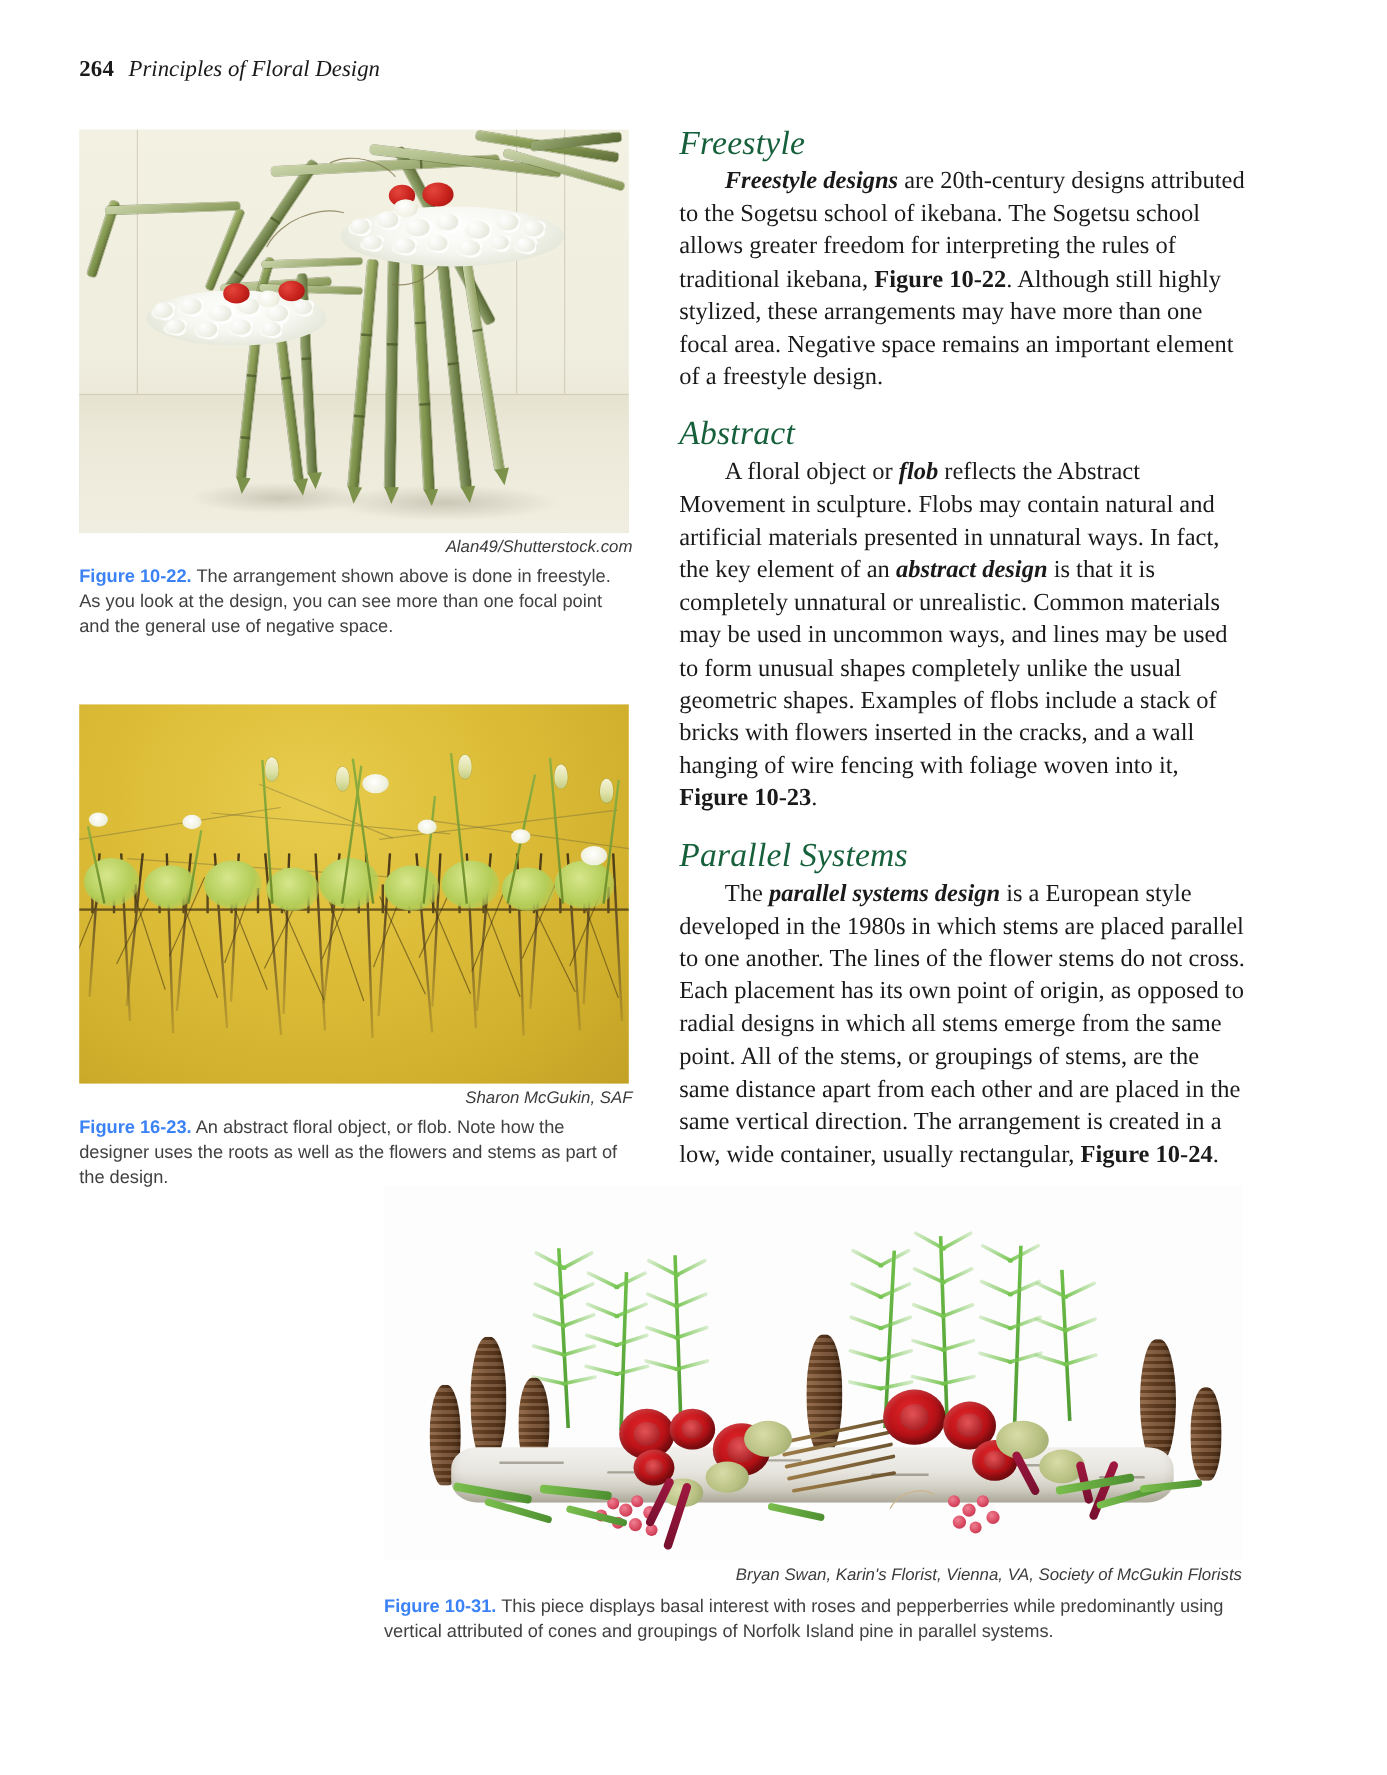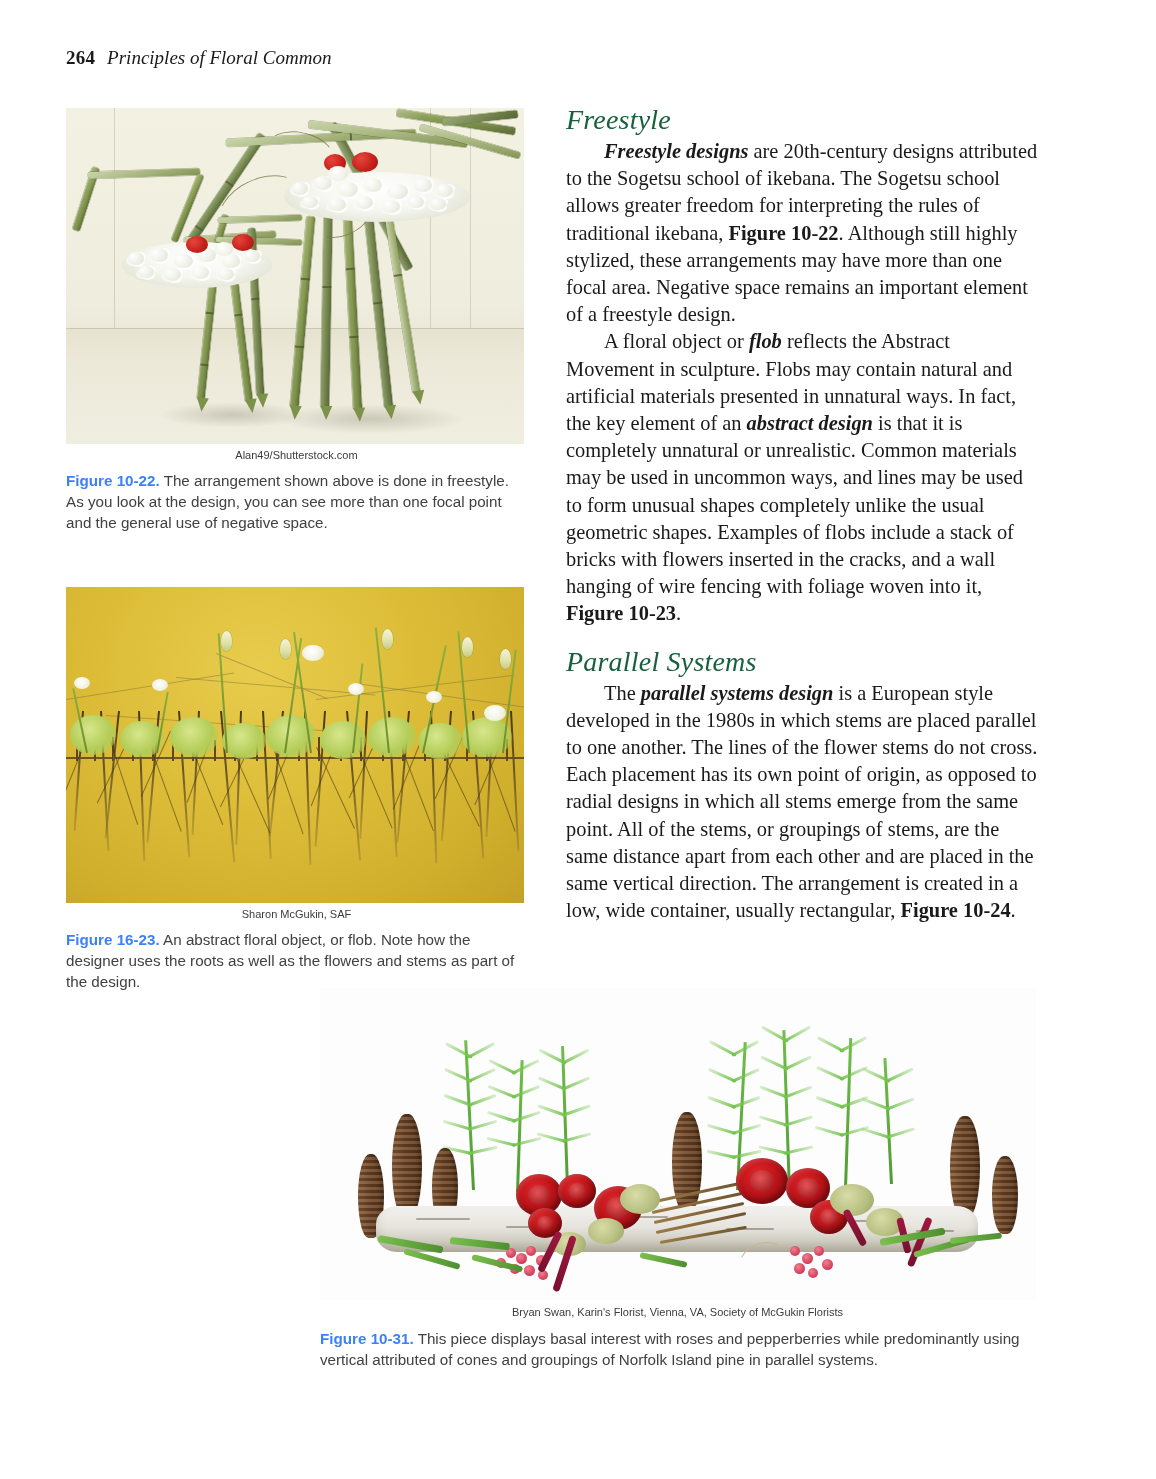--- a/index.html
+++ b/index.html
@@ -47,27 +47,28 @@
   .figure-block { position: relative; }
 
   .figure-image {
     width: 458px;
     position: relative;
     overflow: hidden;
     display: block;
   }
 
   .credit {
-    text-align: center;
+    text-align: right;
     font-family: "Liberation Sans", sans-serif;
-    font-size: 11px;
+    font-size: 14px;
     line-height: 14px;
     color: #3b3b3b;
     margin-top: 4px;
     padding-right: 1px;
+    font-style: italic;
   }
 
   .fig-caption {
     font-family: "Liberation Sans", sans-serif;
     font-size: 15.2px;
     line-height: 21px;
     color: #414141;
     margin-top: 8px;
   }
   .fig-caption .fig-label {
@@ -326,21 +327,21 @@
   .string {
     position: absolute; border: 1.2px solid #cbb48b;
     border-color: #cbb48b transparent transparent transparent;
     border-radius: 50%;
   }
 </style>
 </head>
 <body>
 
 <div class="running-head">
-  <span class="folio">264</span><span class="book-title">Principles of Floral Common</span>
+  <span class="folio">264</span><span class="book-title">Principles of Floral Design</span>
 </div>
 
 <div class="col-left">
 
   <div class="figure-block">
     <div class="figure-image art-bamboo">
 
       <div class="wallseam" style="left:48px;"></div>
       <div class="wallseam" style="left:364px;"></div>
       <div class="wallseam" style="left:404px;"></div>
@@ -562,20 +563,21 @@
     <div class="credit">Sharon McGukin, SAF</div>
     <div class="fig-caption"><span class="fig-label">Figure 16-23.</span><span> An abstract floral object, or flob. Note how the designer uses the roots as well as the flowers and stems as part of the design.</span></div>
   </div>
 </div>
 
 <div class="col-right">
 
   <h2 class="section-head">Freestyle</h2>
   <p class="body-text"><span class="bi">Freestyle designs</span><span> are 20th-century designs attributed to the Sogetsu school of ikebana. The Sogetsu school allows greater freedom for interpreting the rules of traditional ikebana, </span><b>Figure 10-22</b><span>. Although still highly stylized, these arrangements may have more than one focal area. Negative space remains an important element of a freestyle design.</span></p>
 
+  <h2 class="section-head tight-top">Abstract</h2>
   <p class="body-text"><span>A floral object or </span><span class="bi">flob</span><span> reflects the Abstract Movement in sculpture. Flobs may contain natural and artificial materials presented in unnatural ways. In fact, the key element of an </span><span class="bi">abstract design</span><span> is that it is completely unnatural or unrealistic. Common materials may be used in uncommon ways, and lines may be used to form unusual shapes completely unlike the usual geometric shapes. Examples of flobs include a stack of bricks with flowers inserted in the cracks, and a wall hanging of wire fencing with foliage woven into it, </span><b>Figure 10-23</b><span>.</span></p>
 
   <h2 class="section-head tight-top">Parallel Systems</h2>
   <p class="body-text"><span>The </span><span class="bi">parallel systems design</span><span> is a European style developed in the 1980s in which stems are placed parallel to one another. The lines of the flower stems do not cross. Each placement has its own point of origin, as opposed to radial designs in which all stems emerge from the same point. All of the stems, or groupings of stems, are the same distance apart from each other and are placed in the same vertical direction. The arrangement is created in a low, wide container, usually rectangular, </span><b>Figure 10-24</b><span>.</span></p>
 </div>
 
 <div class="figure-wide">
   <div class="figure-image art-parallel">
 
     <div class="norfolk" style="left:152px; bottom:110px; height:150px; transform:rotate(-3deg);"></div>

